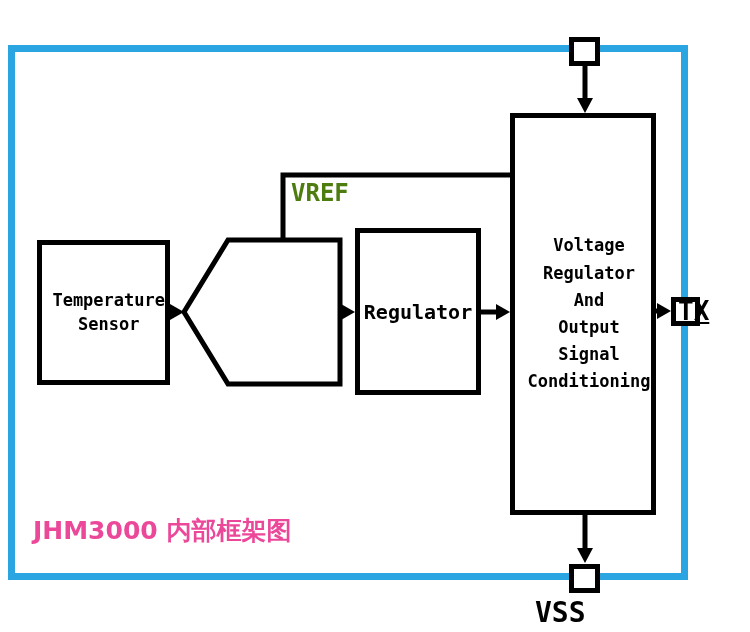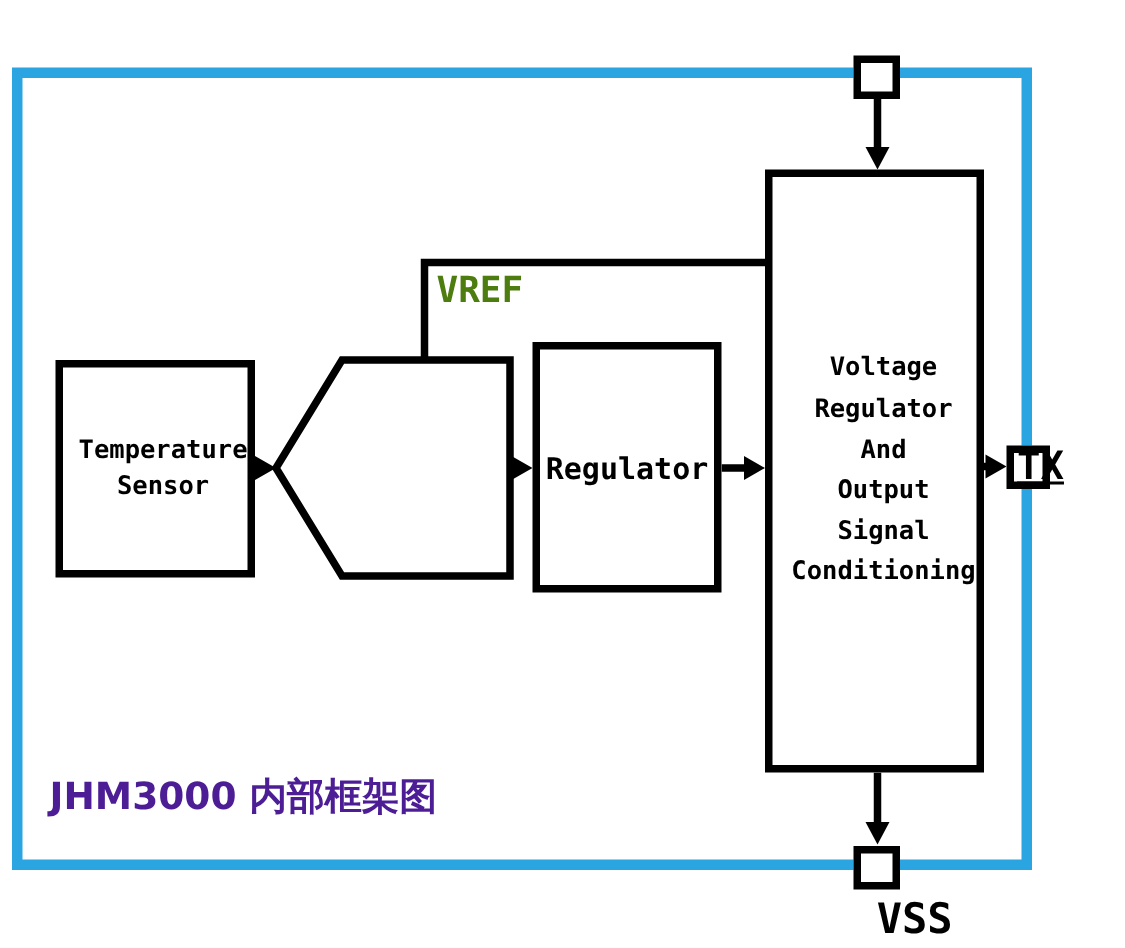--- a/index.html
+++ b/index.html
@@ -35,27 +35,27 @@
   }
   .pad{
     position:absolute;width:31px;height:29px;border:5px solid var(--line-black);
     background:var(--background);box-sizing:border-box;z-index:4;
   }
   .vddh-pad{left:569px;top:37px;}
   .tx-pad{left:671px;top:297px;width:29px;height:29px;}
   .vss-pad{left:569px;top:564px;}
   .pin-label{position:absolute;font-weight:bold;z-index:5;color:#000;}
   .vddh-label{left:535px;top:2px;width:100px;text-align:center;font-size:28px;}
-  .vss-label{left:535px;top:596px;width:100px;text-align:right;font-size:28px;}
+  .vss-label{left:535px;top:596px;width:100px;text-align:left;font-size:28px;}
   .tx-label{left:678px;top:296px;font-size:26px;text-decoration:underline;}
   .net-label{position:absolute;font-weight:bold;z-index:5;color:#4d7c0f;}
   .vref-label{left:291px;top:179px;font-size:24px;}
   .title{
     position:absolute;left:33px;top:514px;font-size:25px;font-weight:bold;z-index:5;
-    font-family:"DejaVu Sans","Liberation Sans",sans-serif;color:#4c1d95;
+    font-family:"DejaVu Sans","Liberation Sans",sans-serif;color:#ec4899;
   }
 </style>
 </head>
 <body>
 
 <div class="canvas">
 
   <div class="frame"></div>
 
   <svg class="wires" viewBox="0 0 750 632" xmlns="http://www.w3.org/2000/svg">

